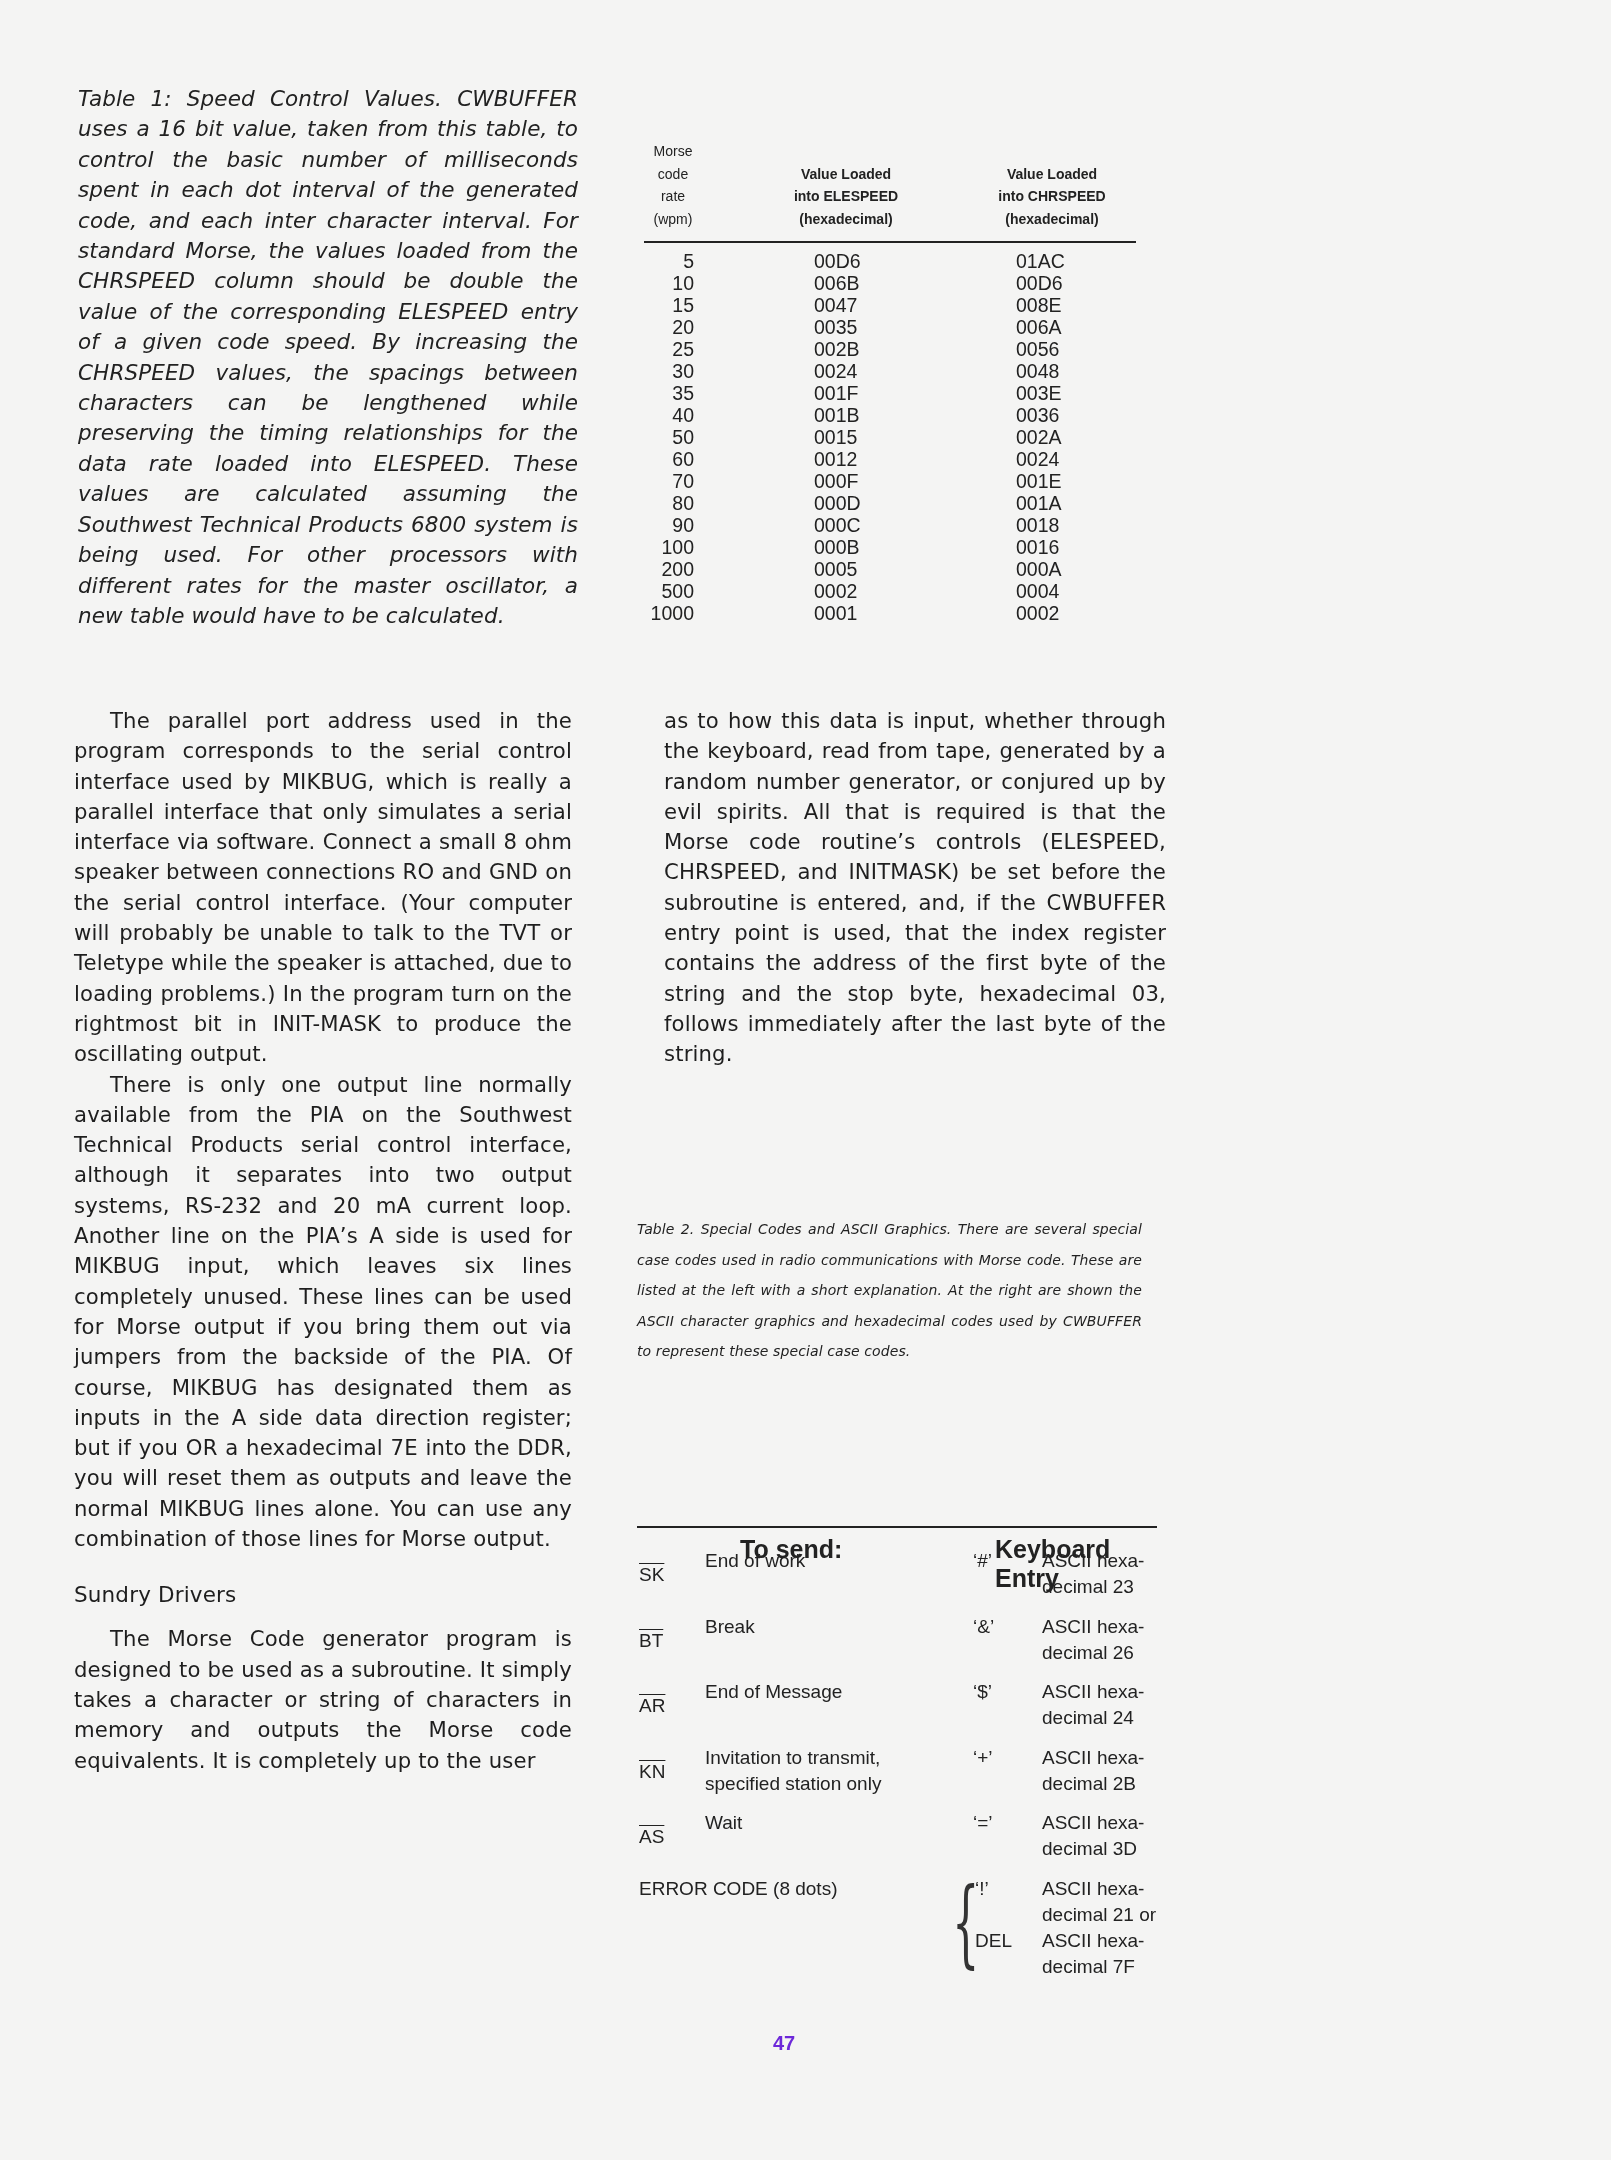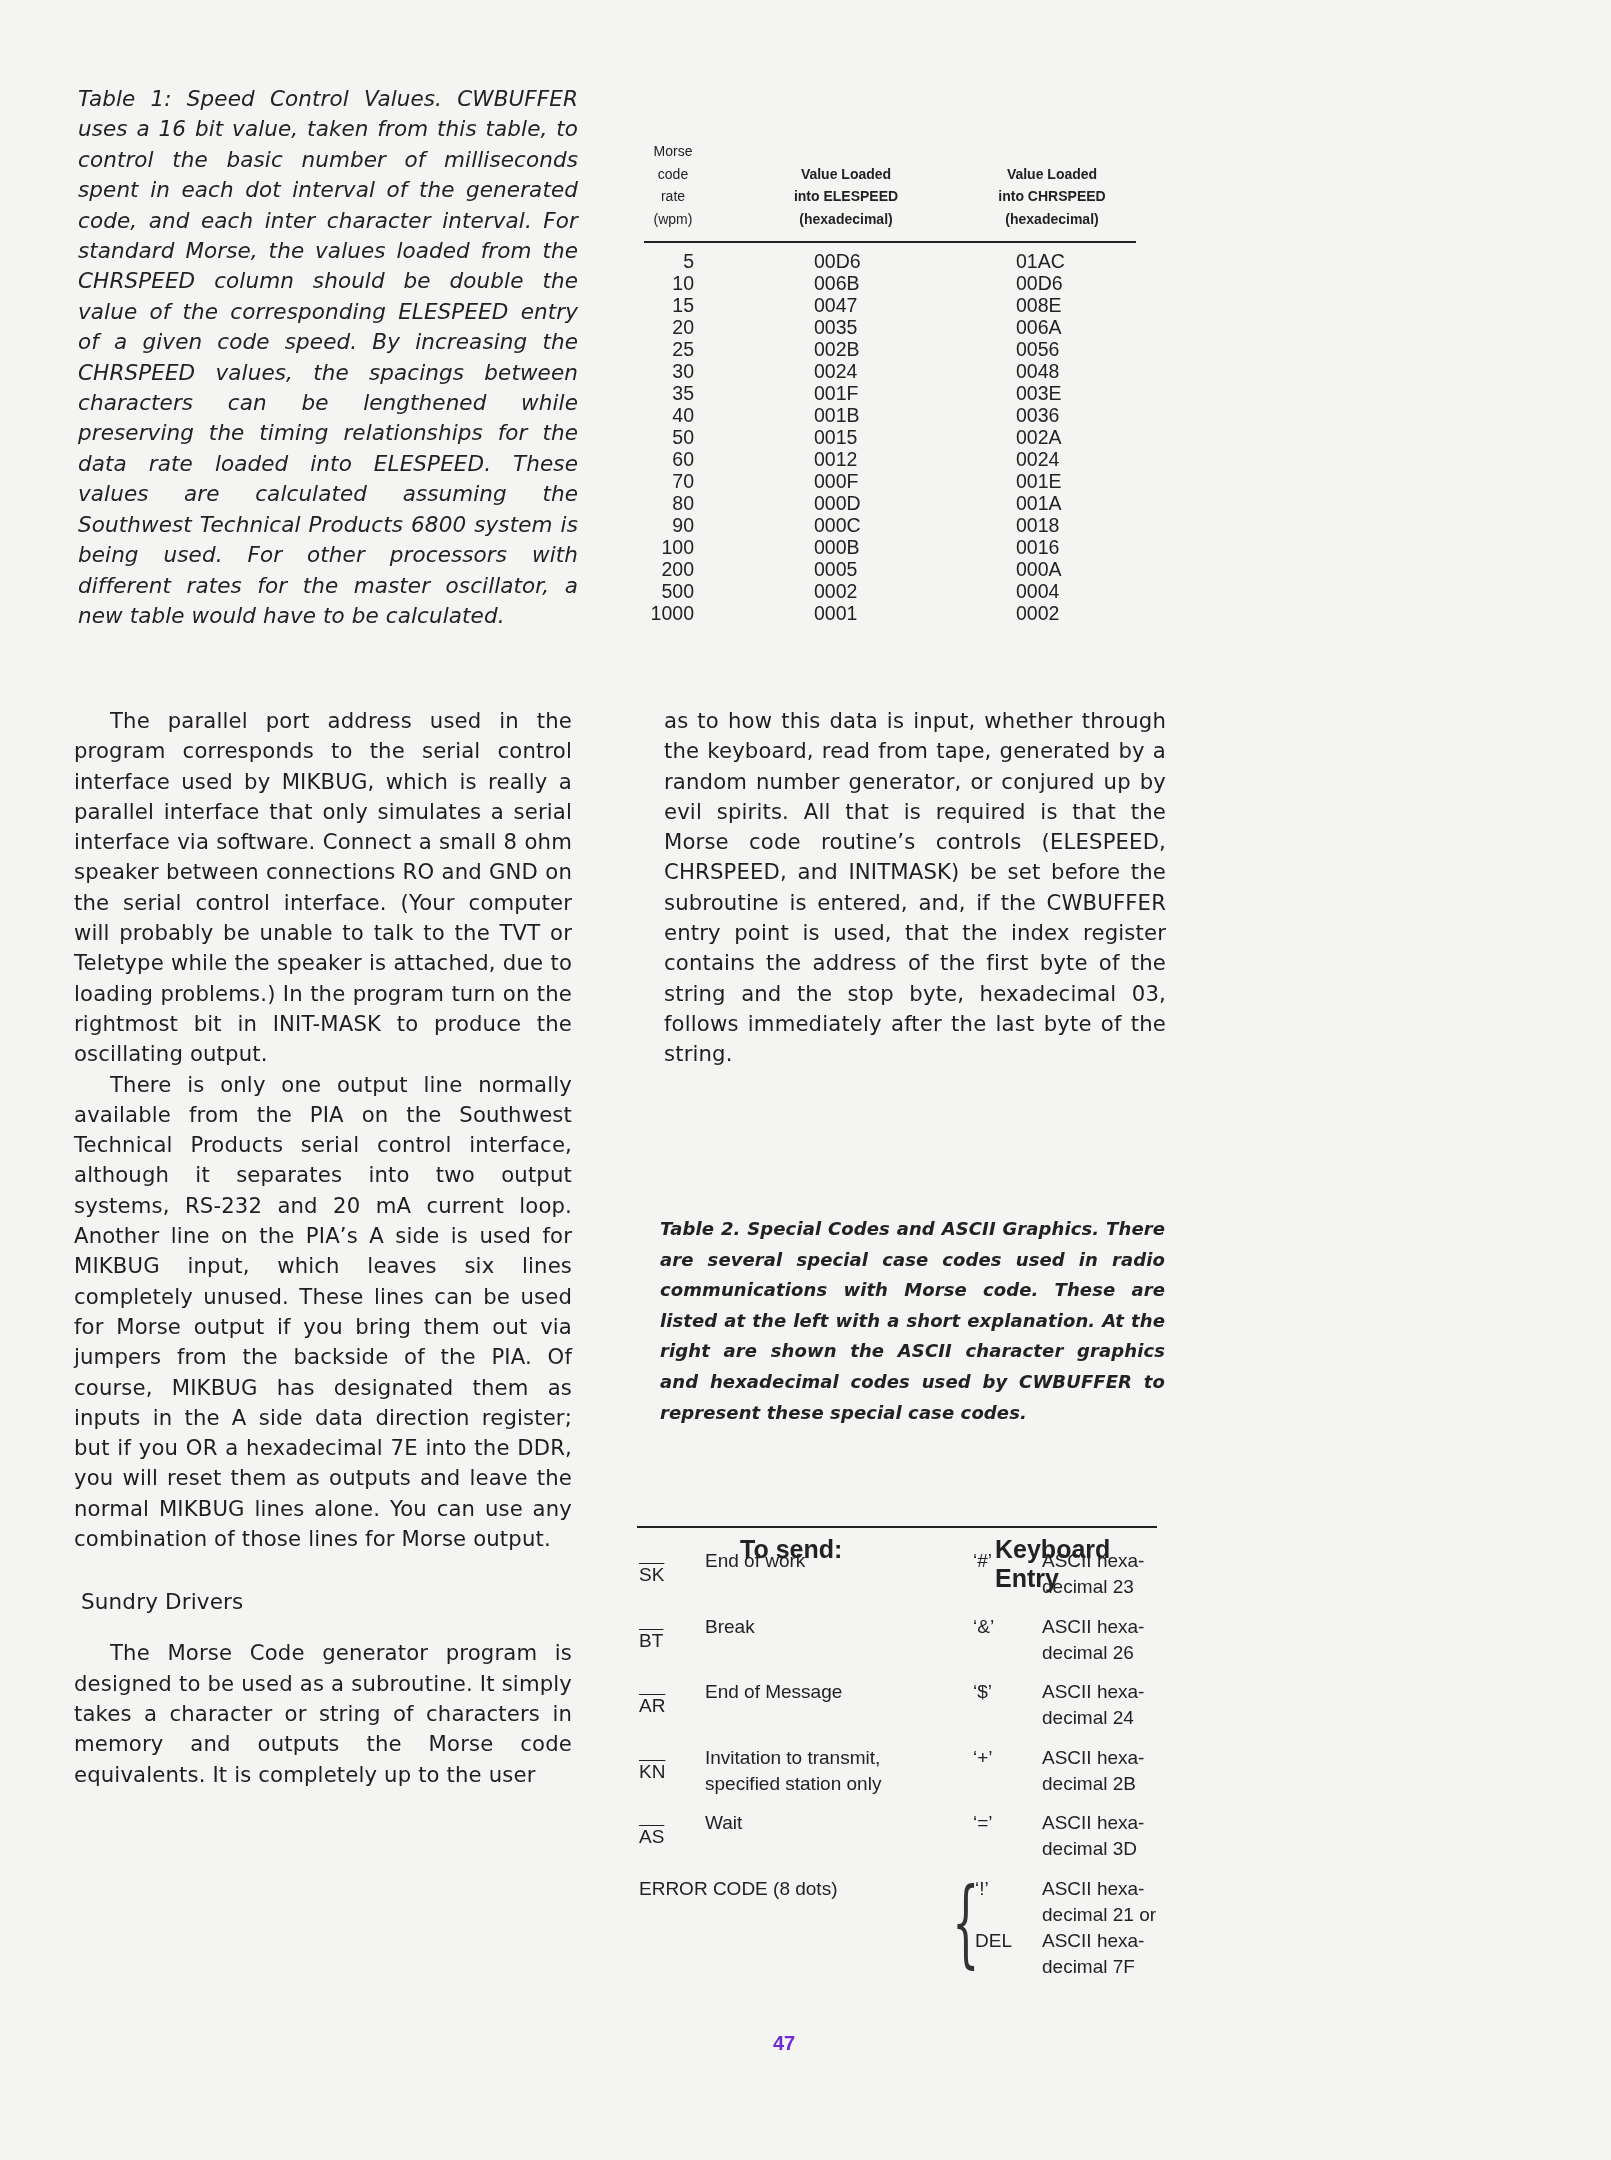--- a/index.html
+++ b/index.html
@@ -43,33 +43,33 @@
     font-size: 21.2px;
     line-height: 30.3px;
     text-align: justify;
     text-align-last: left;
     color: #1e1e1e;
     letter-spacing: 0.15px;
   }
   .body p { margin: 0; text-indent: 0; }
   .body p.indent { text-indent: 36px; }
   .body h3 {
-    margin: 7px;
+    margin: 0;
     font-weight: normal;
     font-size: 21.5px;
     line-height: 30px;
     color: #1e1e1e;
   }
   #col-left { left: 74px; top: 706px; width: 498px; }
   #col-right { left: 664px; top: 706px; width: 502px; }
   .gap-heading { height: 26px; }
   .gap-after-heading { height: 14px; }
 
   
-  #t2-caption { left: 660px; top: 1214px; width: 505px; font-size: 18px; line-height: 30.6px; font-weight: bold; }
+  #t2-caption { left: 637px; top: 1214px; width: 505px; font-size: 14px; line-height: 30.6px; }
 
   
   #t2 { left: 637px; top: 1492px; width: 540px; font-family: "Liberation Sans", sans-serif; color: #222; }
   #t2 .head { position: relative; height: 34px; font-size: 25px; font-weight: bold; margin-top: 37px; }
   #t2 .head .h1 { position: absolute; left: 103px; top: 6px; }
   #t2 .head .h2 { position: absolute; left: 358px; top: 6px; }
   #t2 .rule { position: absolute; left: 0; top: 34px; width: 520px; border-top: 2px solid #222; }
   #t2 .entries { position: absolute; left: 0; top: 56px; width: 560px; font-size: 19px; line-height: 26px; }
   #t2 .entry { position: relative; height: 65.5px; }
   #t2 .code { position: absolute; left: 2px; top: 14px; text-decoration: overline; }

